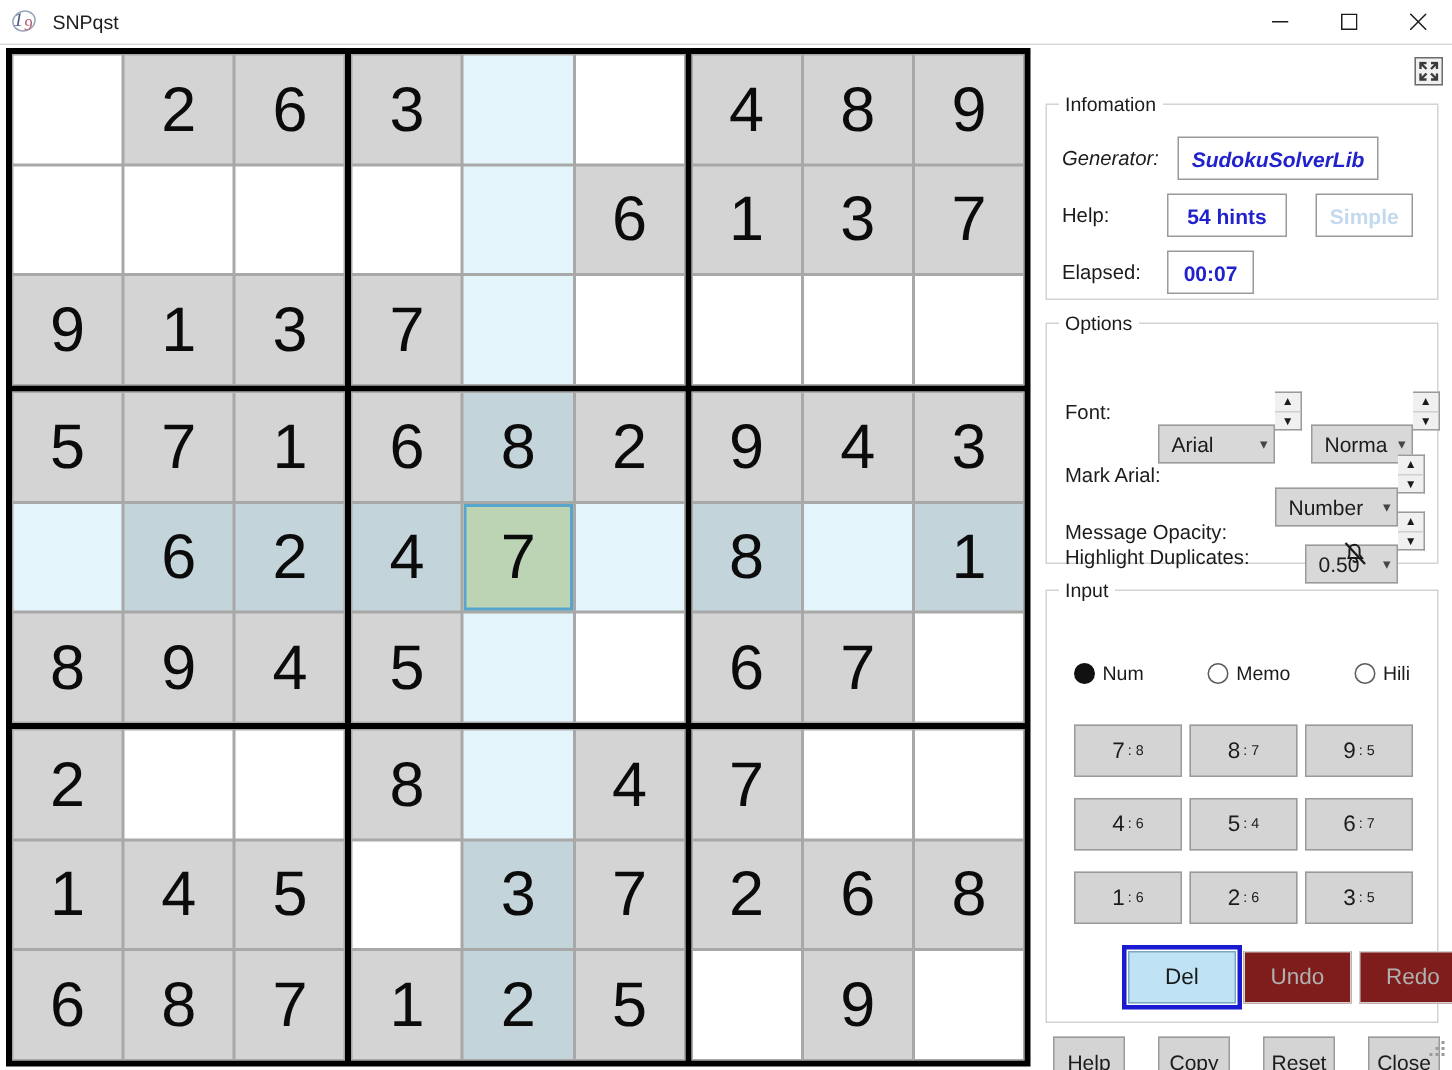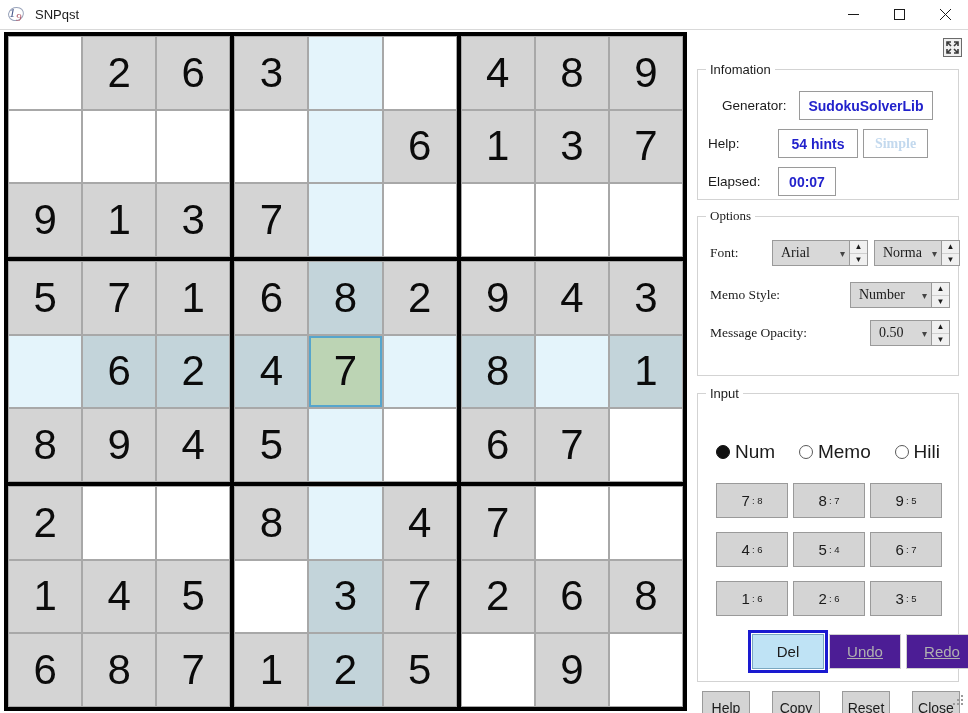--- a/index.html
+++ b/index.html
@@ -108,21 +108,21 @@
     margin: 0; padding: 0;
     border: 1px solid #d3d3d3;
     background: #ffffff;
   }
   fieldset.grp > legend {
     margin-left: 8px; padding: 0 4px;
     font-size: 13px; color: #1b1b1b;
   }
 
   #grp-info { left: 4px; top: 32px; width: 262px; height: 138px; }
-  #grp-options { left: 4px; top: 178px; width: 262px; height: 168px; font-family: Liberation Serif, serif; }
+  #grp-options { left: 4px; top: 178px; width: 262px; height: 168px; }
   #grp-input { left: 4px; top: 356px; width: 262px; height: 296px; }
 
   .row { display: flex; align-items: center; }
   .lbl { font-size: 13.5px; color: #1b1b1b; }
 
   .ro-box {
     border: 1px solid #9a9a9a;
     background: #ffffff;
     color: #2222cc;
     font-size: 14px; font-weight: bold;
@@ -140,36 +140,37 @@
 
   
   .combo {
     height: 26px;
     background: #d8d8d8;
     border: 1px solid #9a9a9a;
     display: flex; align-items: center;
     padding: 0 4px 0 8px;
     font-size: 14px; color: #1b1b1b;
     position: relative;
+    margin-top: 44px;
   }
   .combo .chev { margin-left: auto; font-size: 10px; color: #444; }
   .spin {
     width: 18px; height: 26px;
     border: 1px solid #9a9a9a; border-left: none;
     background: #f0f0f0;
     display: flex; flex-direction: column;
   }
   .spin div {
     flex: 1; display: flex; align-items: center; justify-content: center;
     font-size: 8px; color: #1b1b1b;
   }
   .spin div:first-child { border-bottom: 1px solid #cfcfcf; }
 
   
-  .radio { display: flex; align-items: center; font-size: 19px; color: #1b1b1b; }
+  .radio { display: flex; align-items: center; font-size: 13px; color: #1b1b1b; }
   .rdot {
     width: 14px; height: 14px; border-radius: 50%;
     border: 1px solid #5a5a5a; margin-right: 5px;
     background: #ffffff; position: relative; flex: 0 0 auto;
   }
   .rdot.on { background: #111111; border-color: #111111; }
 
   
   .npad {
     width: 72px; height: 35px;
@@ -177,21 +178,21 @@
     display: flex; align-items: center; justify-content: center;
     font-size: 15px; color: #1b1b1b;
   }
   .npad .sub { font-size: 9.5px; margin-left: 2px; }
   .npad.del {
     background: #bfe3f5;
     border: 1px solid #7aa8c0;
     outline: 3px solid #1a1ad0;
     outline-offset: 1px;
   }
-  .npad.disabled { background: #4c1d95; border-color: #d0d0d0; color: #b0b0b0; text-decoration: underline; }
+  .npad.disabled { background: #7f1d1d; border-color: #d0d0d0; color: #b0b0b0; }
 
   
   .bbtn {
     width: 48px; height: 33px;
     background: #d4d4d4; border: 1px solid #9a9a9a;
     display: flex; align-items: center; justify-content: center;
     font-size: 14px; color: #1b1b1b;
   }
   #grip { position: absolute; right: 3px; bottom: 2px; }
 </style>
@@ -327,29 +328,29 @@
         <div class="cell given">9</div>
         <div class="cell"></div>
       </div>
     </div>
 
   <div id="panel">
 
     <fieldset class="grp" id="grp-info">
       <legend>Infomation</legend>
 
-      <div class="row" style="position:absolute; left:24px; top:14px;">
+      <div class="row" style="position:absolute; left:10px; top:14px;font-style:italic;">
         <span class="lbl" style="width:62px;">Generator:</span>
         <div class="ro-box" style="width:134px; margin-left:15px;">SudokuSolverLib</div>
       </div>
 
       <div class="row" style="position:absolute; left:10px; top:52px;">
         <span class="lbl" style="width:62px;">Help:</span>
         <div class="ro-box" style="width:80px; margin-left:8px;">54 hints</div>
-        <div class="ro-box dim" style="width:65px; margin-left:5px;font-family:Liberation Serif, serif;">Simple</div>
+        <div class="ro-box dim" style="width:65px; margin-left:19px;">Simple</div>
       </div>
 
       <div class="row" style="position:absolute; left:10px; top:90px;">
         <span class="lbl" style="width:62px;">Elapsed:</span>
         <div class="ro-box" style="width:58px; margin-left:8px;">00:07</div>
       </div>
     </fieldset>
 
     <div id="expand-btn">
       <svg width="13" height="13" viewBox="0 0 13 13">
@@ -377,21 +378,21 @@
           <span>Norma</span>
           <span class="chev">▾</span>
         </div>
         <div class="spin">
           <div>▲</div>
           <div>▼</div>
         </div>
       </div>
 
       <div class="row" style="position:absolute; left:12px; top:58px; width:240px;">
-        <span class="lbl">Memo Style:</span>
+        <span class="lbl">Mark Arial:</span>
         <div class="combo" style="width:82px; margin-left:auto;">
           <span>Number</span>
           <span class="chev">▾</span>
         </div>
         <div class="spin">
           <div>▲</div>
           <div>▼</div>
         </div>
       </div>
 
@@ -400,20 +401,30 @@
         <div class="combo" style="width:62px; margin-left:auto;">
           <span>0.50</span>
           <span class="chev">▾</span>
         </div>
         <div class="spin">
           <div>▲</div>
           <div>▼</div>
         </div>
       </div>
 
+      <div class="row" style="position:absolute; left:12px; top:136px; width:226px;">
+        <span class="lbl">Highlight Duplicates:</span>
+        <span style="margin-left:auto; margin-right:24px;">
+          <svg width="17" height="19" viewBox="0 0 17 19">
+            <path d="M4 13 h9 l-1.6-2.1 V7.6 a3.4 3.4 0 0 0 -6.8 0 V10.9 Z" fill="none" stroke="#1b1b1b" stroke-width="1.3"></path>
+            <path d="M7 14.6 a1.6 1.6 0 0 0 3 0" fill="none" stroke="#1b1b1b" stroke-width="1.3"></path>
+            <line x1="2" y1="3" x2="15" y2="17" stroke="#1b1b1b" stroke-width="1.5"></line>
+          </svg>
+        </span>
+      </div>
     </fieldset>
 
     <fieldset class="grp" id="grp-input">
       <legend>Input</legend>
 
       <div style="position:absolute; left:18px; top:40px; width:224px; display:flex; justify-content:space-between;">
         <div class="radio">
           <span class="rdot on"></span>
           <span>Num</span>
         </div>

